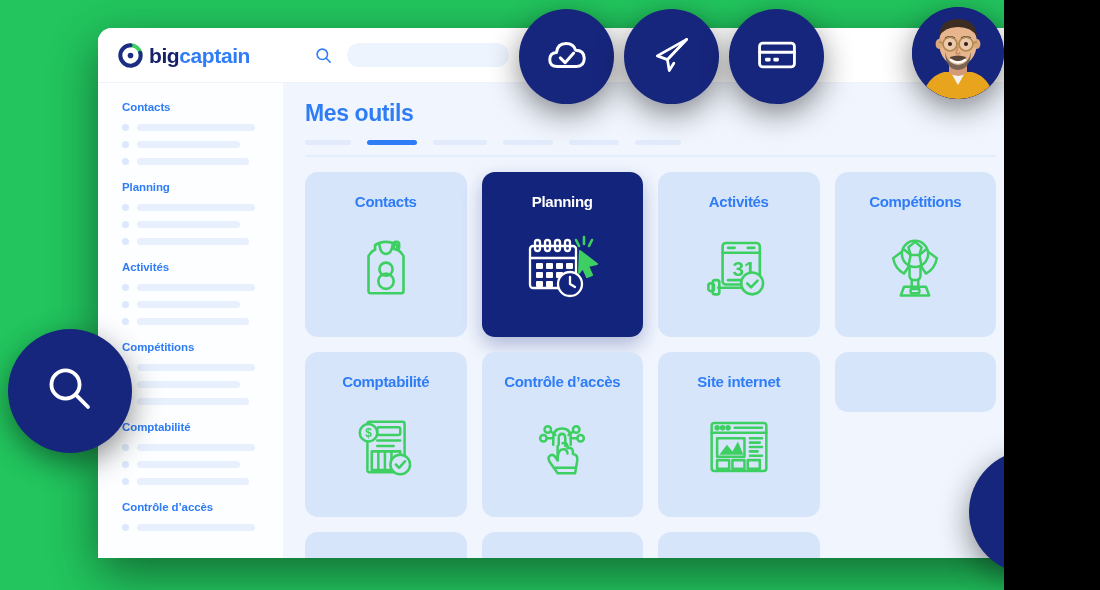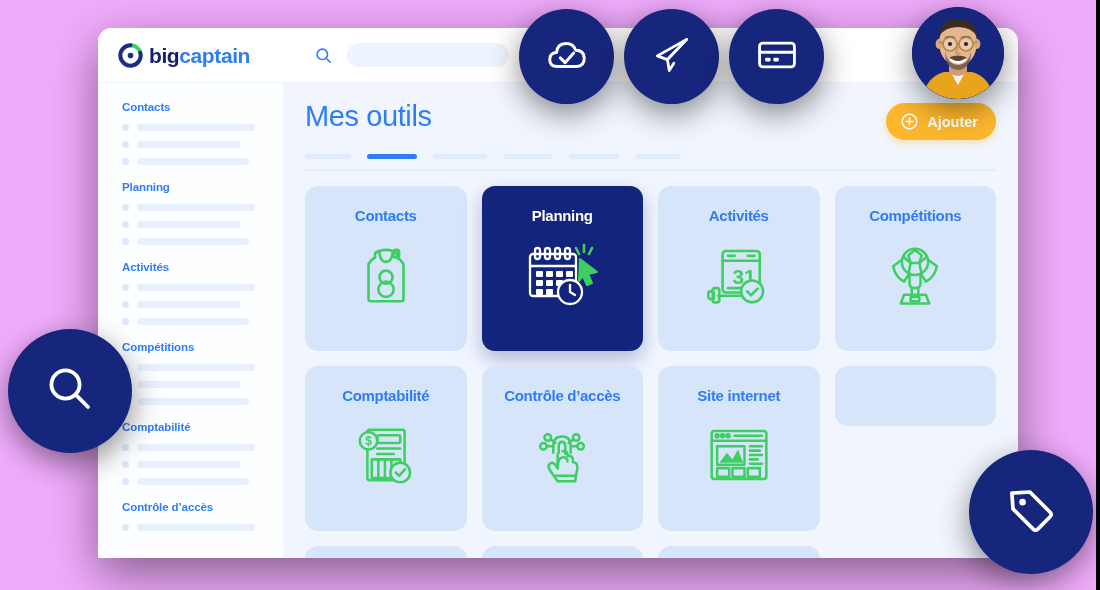--- a/index.html
+++ b/index.html
@@ -7,23 +7,23 @@
   html, body {
     width: 1100px;
     height: 590px;
     overflow: hidden;
     background: #000000;
     font-family: "Liberation Sans", sans-serif;
   }
 
   #stage {
     position: relative;
-    width: 1096px;
+    width: 1004px;
     height: 590px;
-    background: #f0abfc;
+    background: #22c55e;
     overflow: hidden;
   }
 
   
   #app-window {
     position: absolute;
     left: 98px;
     top: 28px;
     width: 920px;
     height: 530px;
@@ -155,22 +155,22 @@
     position: relative;
     overflow: hidden;
   }
 
   .main-head {
     display: flex;
     align-items: flex-start;
     justify-content: space-between;
   }
   .page-title {
-    font-size: 29px;
-    font-weight: normal;
+    font-size: 23px;
+    font-weight: bold;
     color: #2f7df6;
     letter-spacing: -0.4px;
     line-height: 1.1;
   }
   .add-btn {
     display: inline-flex;
     align-items: center;
     gap: 8px;
     background: #fcb52d;
     color: #ffffff;
@@ -228,21 +228,21 @@
     color: #2f7df6;
     letter-spacing: -0.3px;
     white-space: nowrap;
   }
   .tool-card.selected .tool-label { color: #ffffff; }
   .tool-icon {
     margin-top: 16px;
     width: 76px;
     height: 76px;
     display: flex;
-    align-items: flex-start;
+    align-items: flex-end;
     justify-content: center;
   }
   .row3-stub { height: 60px; }
 
   
   .float-circle {
     position: absolute;
     border-radius: 50%;
     background: #17267d;
     display: flex;
@@ -415,30 +415,20 @@
             <span class="side-dot"></span>
             <span class="side-bar" style="width:118px"></span>
           </div>
         </div>
       </div>
 
       <div class="main">
 
         <div class="main-head">
           <div class="page-title">Mes outils</div>
-          <button class="add-btn">
-            <span style="display:flex">
-              <svg viewBox="0 0 24 24" width="19" height="19" fill="none" stroke="#ffffff" stroke-width="1.9" stroke-linecap="round">
-                <circle cx="12" cy="12" r="9.2"></circle>
-                <line x1="12" y1="7.6" x2="12" y2="16.4"></line>
-                <line x1="7.6" y1="12" x2="16.4" y2="12"></line>
-              </svg>
-            </span>
-            <span>Ajouter</span>
-          </button>
         </div>
 
         <div class="tabstrip">
           <span class="tab-bar" style="width:46px"></span>
           <span class="tab-bar active" style="width:50px"></span>
           <span class="tab-bar" style="width:54px"></span>
           <span class="tab-bar" style="width:50px"></span>
           <span class="tab-bar" style="width:50px"></span>
           <span class="tab-bar" style="width:46px"></span>
         </div>

